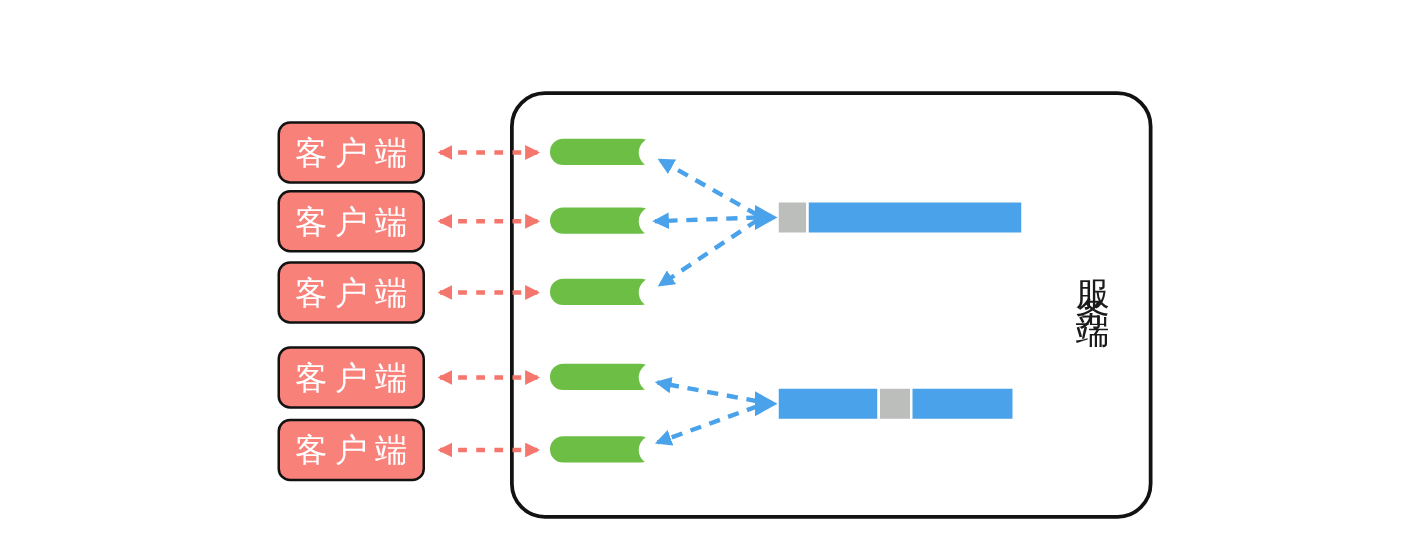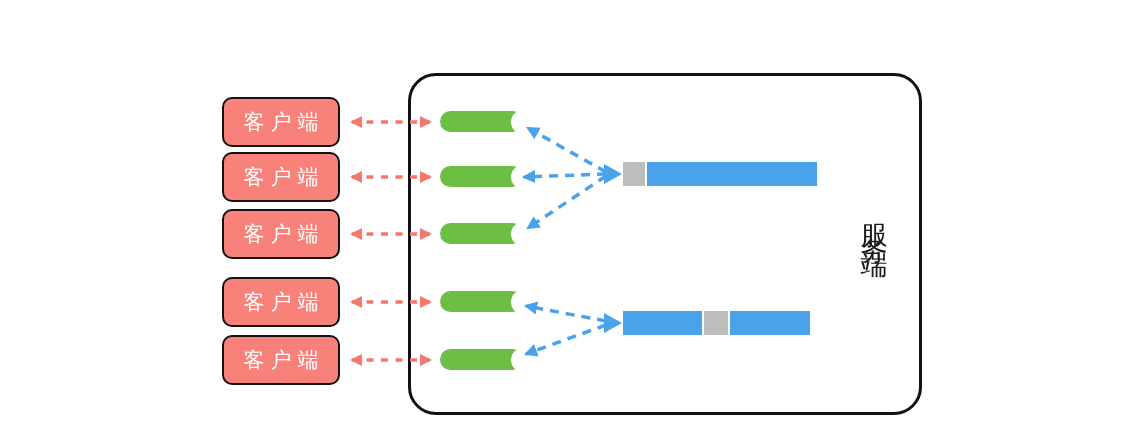--- a/index.html
+++ b/index.html
@@ -15,21 +15,21 @@
   
   .server-box{position:absolute;left:408px;top:73px;width:514px;height:342px;
     background:#fff;border:3.5px solid var(--server-border);border-radius:28px;box-sizing:border-box;}
   .server-label{position:absolute;left:856px;top:203px;writing-mode:vertical-rl;text-orientation:upright;
     font-size:27px;letter-spacing:13px;color:var(--server-text);font-weight:500;}
 
   
   .client{position:absolute;left:222px;width:118px;height:50px;background:var(--client-fill);
     border:2.5px solid var(--client-border);border-radius:10px;box-sizing:border-box;
     display:flex;align-items:center;justify-content:center;}
-  .client span{color:var(--client-text);font-size:21px;letter-spacing:6px;text-indent:6px;font-weight:500;}
+  .client span{color:var(--client-text);font-size:26px;letter-spacing:6px;text-indent:6px;font-weight:500;}
   .c1{top:97px}.c2{top:152px}.c3{top:209px}.c4{top:277px}.c5{top:335px}
 
   
   .pill{position:absolute;left:440px;width:83px;height:21px;background:var(--socket-green);border-radius:11px;}
   .pill .notch{position:absolute;right:-12px;top:50%;transform:translateY(-50%);
     width:24px;height:24px;background:#fff;border-radius:50%;}
   .p1{top:111px}.p2{top:166px}.p3{top:223px}.p4{top:291px}.p5{top:349px}
 
   
   .bar{position:absolute;height:24px;display:flex;}

